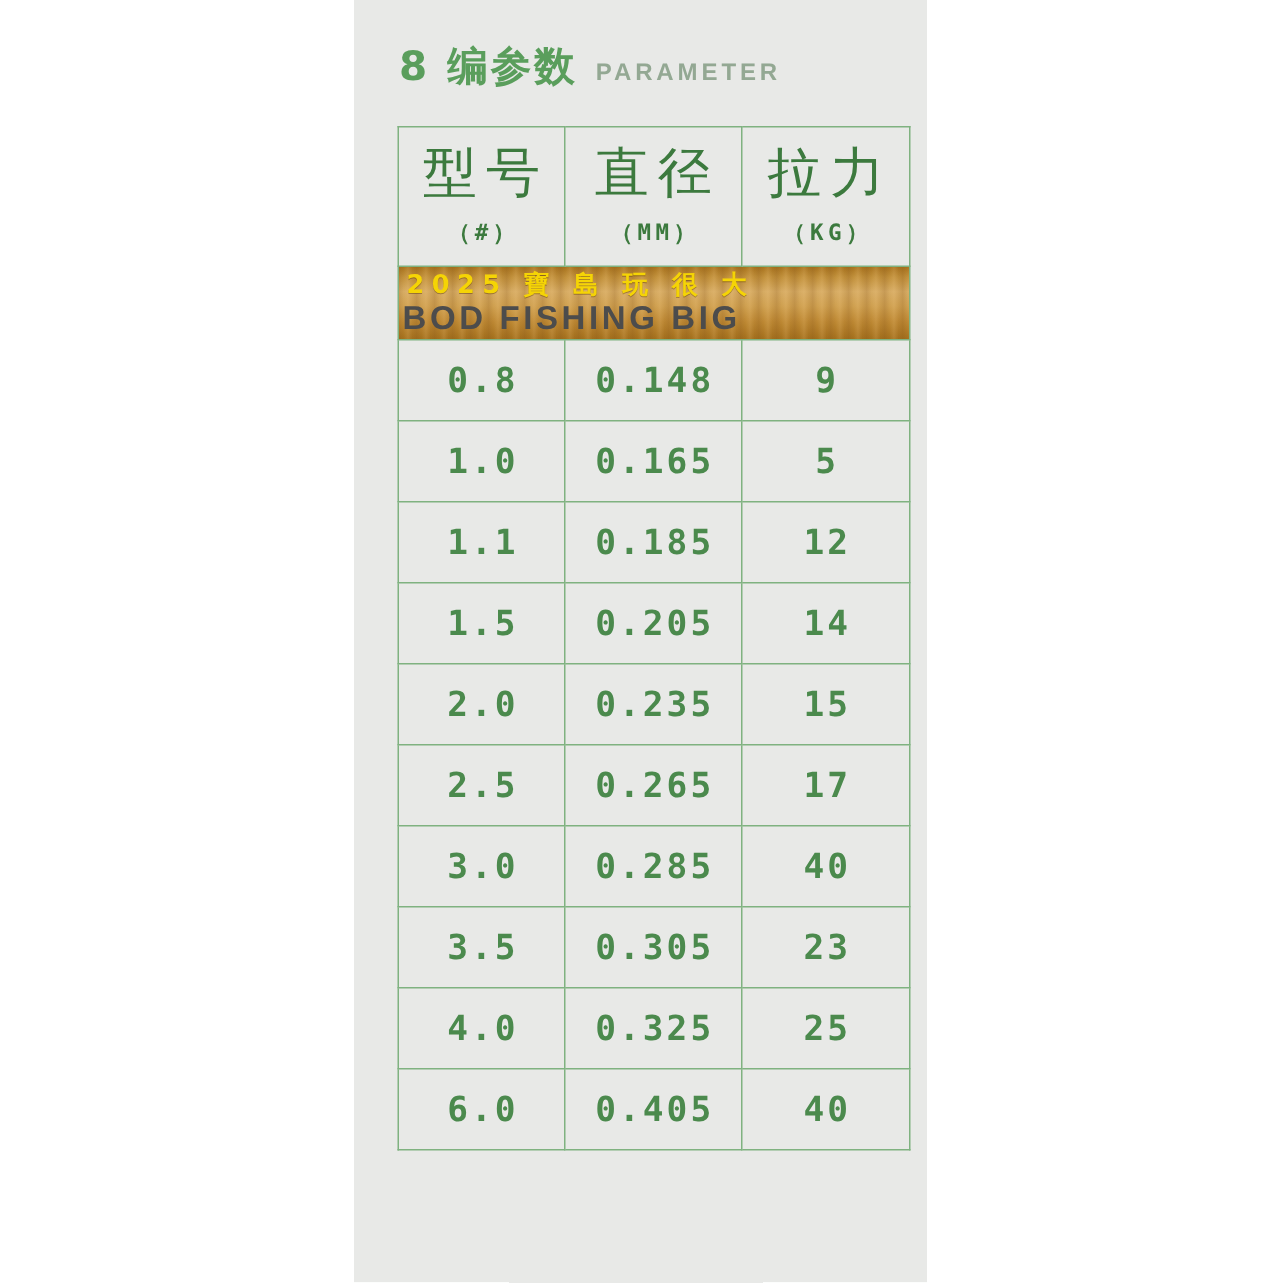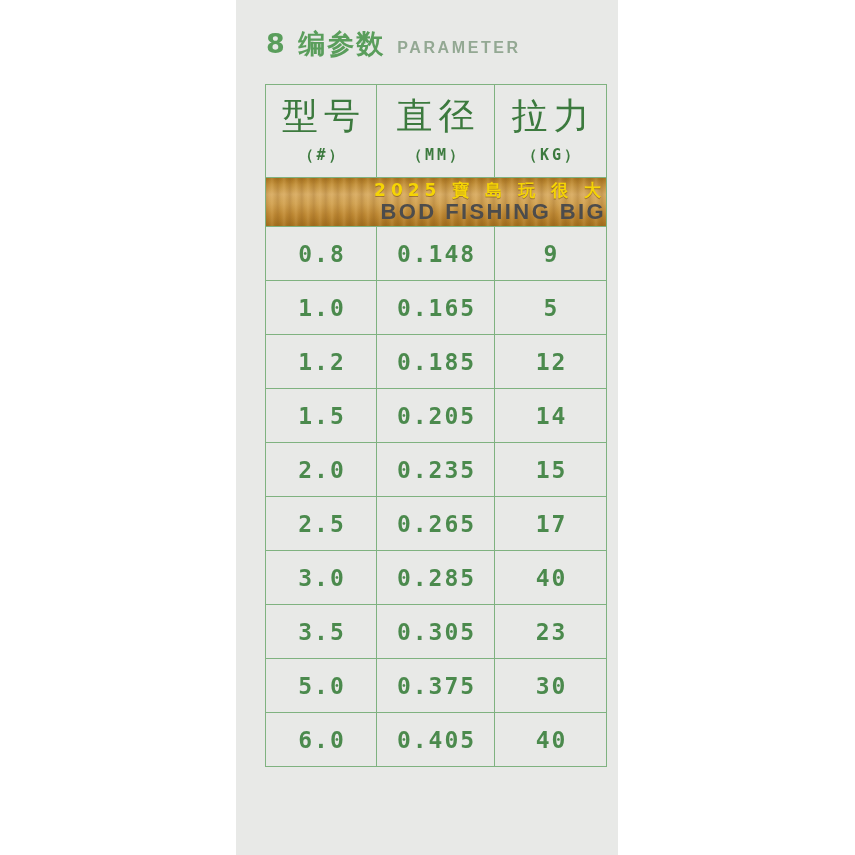--- a/index.html
+++ b/index.html
@@ -120,21 +120,21 @@
         rgba(120,72,22,0.18) 12px),
       linear-gradient(180deg,
         #a9741f 0%,
         #c1903b 14%,
         #d6ab63 34%,
         #cfa050 54%,
         #bd8833 76%,
         #a4701d 100%);
     display: flex;
     flex-direction: column;
-    align-items: flex-end;
+    align-items: flex-start;
     justify-content: center;
   }
   #banner-cn {
     font-size: 17px;
     font-weight: 700;
     color: #f5d405;
     letter-spacing: 5px;
     text-indent: 5px;
     line-height: 1.08;
     font-family: "DejaVu Sans", "Liberation Sans", sans-serif;
@@ -210,21 +210,21 @@
         <td>0.8</td>
         <td>0.148</td>
         <td>9</td>
       </tr>
       <tr class="data-row">
         <td>1.0</td>
         <td>0.165</td>
         <td>5</td>
       </tr>
       <tr class="data-row light-sep">
-        <td>1.2</td>
+        <td>1.1</td>
         <td>0.185</td>
         <td>12</td>
       </tr>
       <tr class="data-row">
         <td>1.5</td>
         <td>0.205</td>
         <td>14</td>
       </tr>
       <tr class="data-row light-sep">
         <td>2.0</td>
@@ -239,24 +239,24 @@
       <tr class="data-row light-sep">
         <td>3.0</td>
         <td>0.285</td>
         <td>40</td>
       </tr>
       <tr class="data-row">
         <td>3.5</td>
         <td>0.305</td>
         <td>23</td>
       </tr>
-      <tr class="data-row">
-        <td>5.0</td>
-        <td>0.375</td>
-        <td>30</td>
+      <tr class="data-row light-sep">
+        <td>4.0</td>
+        <td>0.325</td>
+        <td>25</td>
       </tr>
       <tr class="data-row">
         <td>6.0</td>
         <td>0.405</td>
         <td>40</td>
       </tr>
     </tbody>
   </table>
 
 </div>

